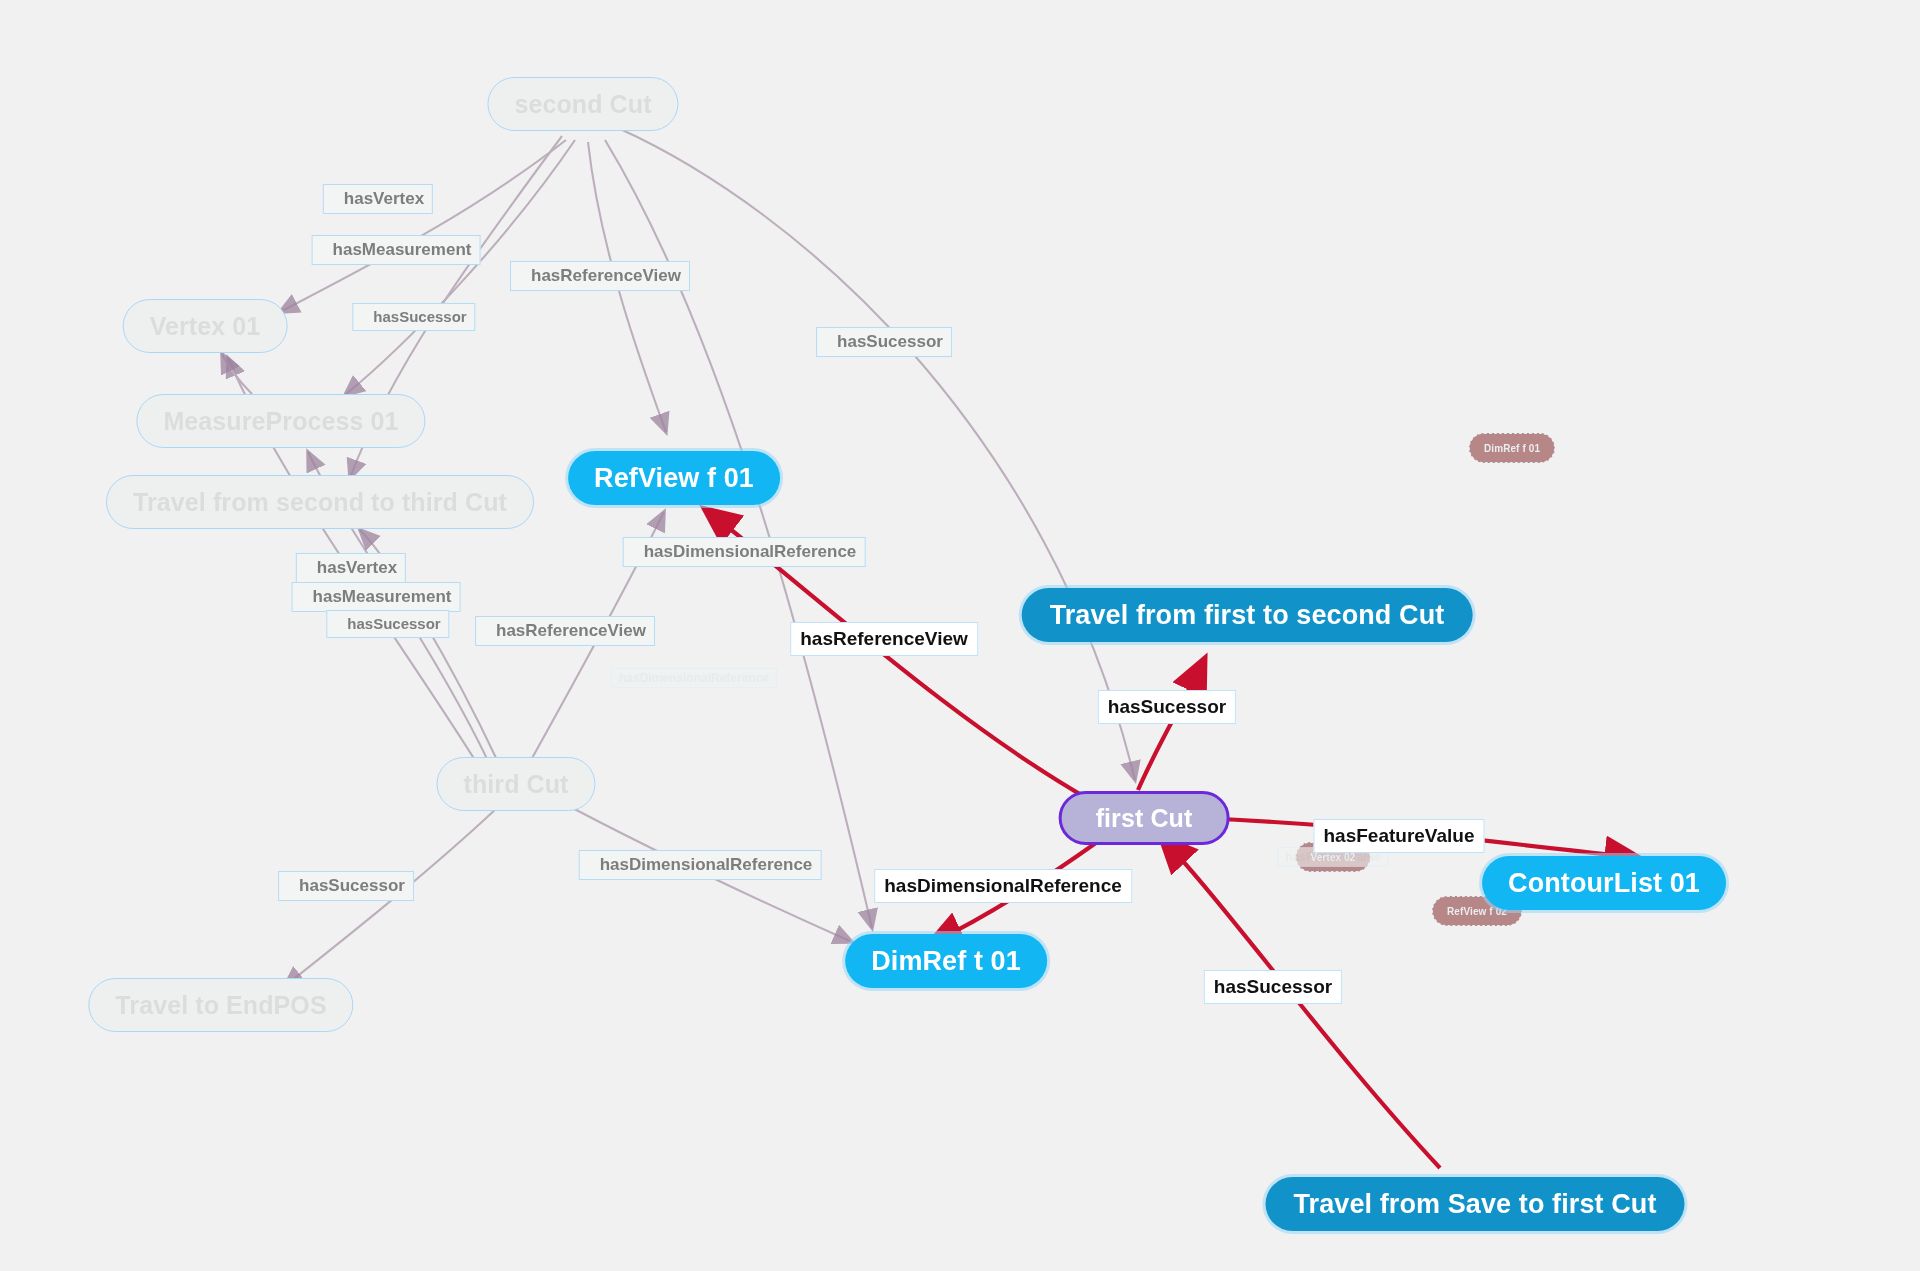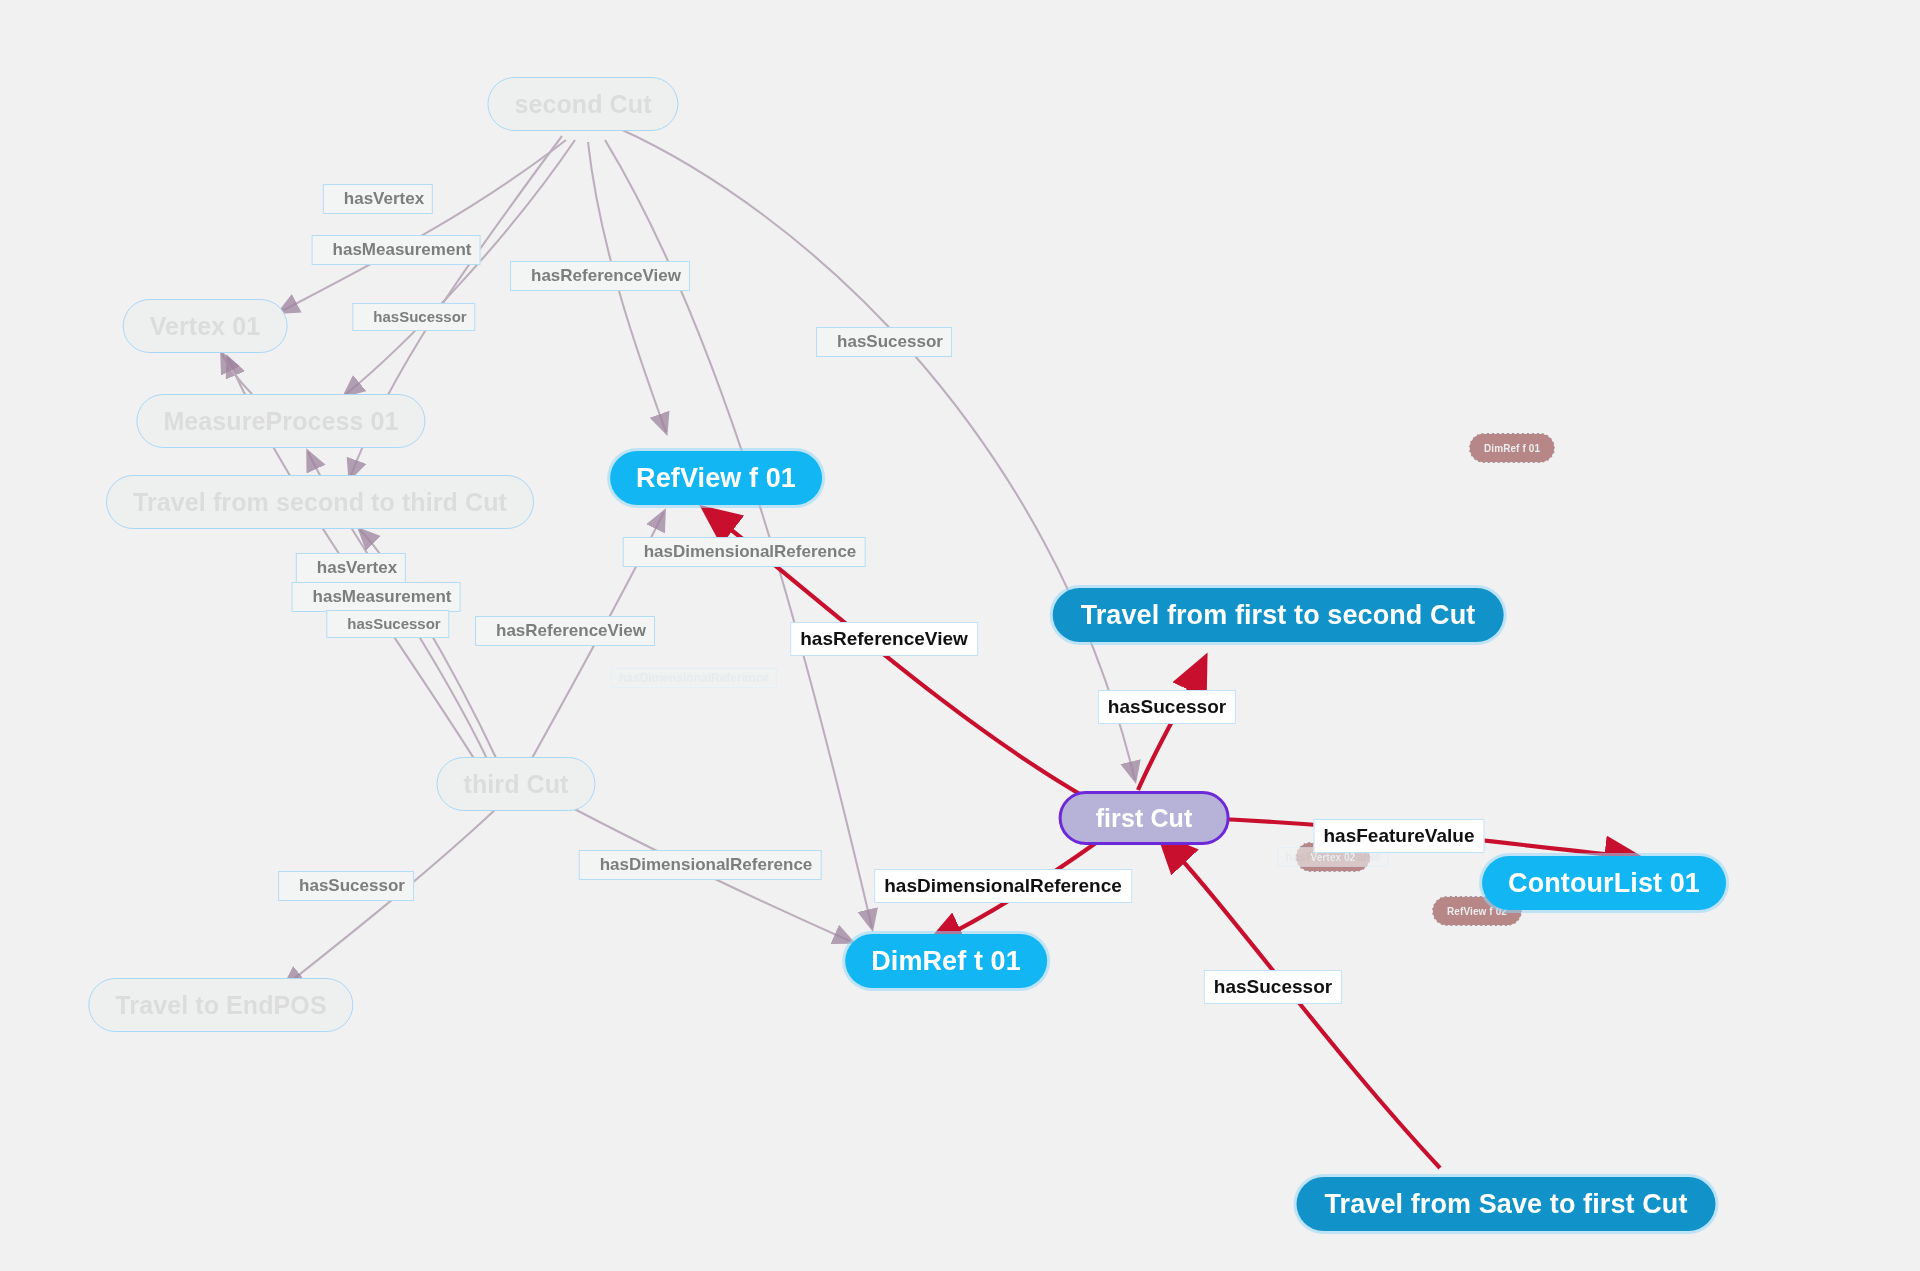--- a/index.html
+++ b/index.html
@@ -62,21 +62,20 @@
     height: 54px;
     box-shadow: 0 0 0 3px rgba(150,215,250,.55);
   }
   .node.blue {
     background: #1193c9;
     color: #ffffff;
     font-size: 27px;
     padding: 0 28px;
     height: 54px;
     box-shadow: 0 0 0 3px rgba(150,215,250,.55);
-    margin-left: 31px;
   }
   
   .node.selected {
     background: #b7b2d8;
     color: #ffffff;
     font-size: 25px;
     padding: 0 34px;
     height: 54px;
     border: 3px solid #6d28d9;
   }
@@ -197,21 +196,21 @@
   <div class="elabel" style="left:884px; top:342px;">hasSucessor</div>
 
   <div class="elabel" style="left:351px; top:568px;">hasVertex</div>
   <div class="elabel" style="left:376px; top:597px;">hasMeasurement</div>
   <div class="elabel" style="left:388px; top:624px; font-size:15px;">hasSucessor</div>
   <div class="elabel" style="left:565px; top:631px;">hasReferenceView</div>
   <div class="elabel" style="left:744px; top:552px;">hasDimensionalReference</div>
   <div class="elabel" style="left:700px; top:865px;">hasDimensionalReference</div>
   <div class="elabel" style="left:346px; top:886px;">hasSucessor</div>
 
-  <div class="node cyan" style="left:674px; top:478px;margin-left:42px;">RefView f 01</div>
+  <div class="node cyan" style="left:674px; top:478px;">RefView f 01</div>
   <div class="node cyan" style="left:946px; top:953px;margin-top:8px;">DimRef t 01</div>
   <div class="node cyan" style="left:1604px; top:863px;margin-top:20px;">ContourList 01</div>
   <div class="node blue" style="left:1247px; top:615px;">Travel from first to second Cut</div>
   <div class="node blue" style="left:1475px; top:1204px;">Travel from Save to first Cut</div>
 
   <div class="node selected" style="left:1144px; top:818px;">first Cut</div>
 
   <div class="elabel active" style="left:884px; top:639px;">hasReferenceView</div>
   <div class="elabel active" style="left:1167px; top:707px;">hasSucessor</div>
   <div class="elabel active" style="left:1003px; top:886px;">hasDimensionalReference</div>

